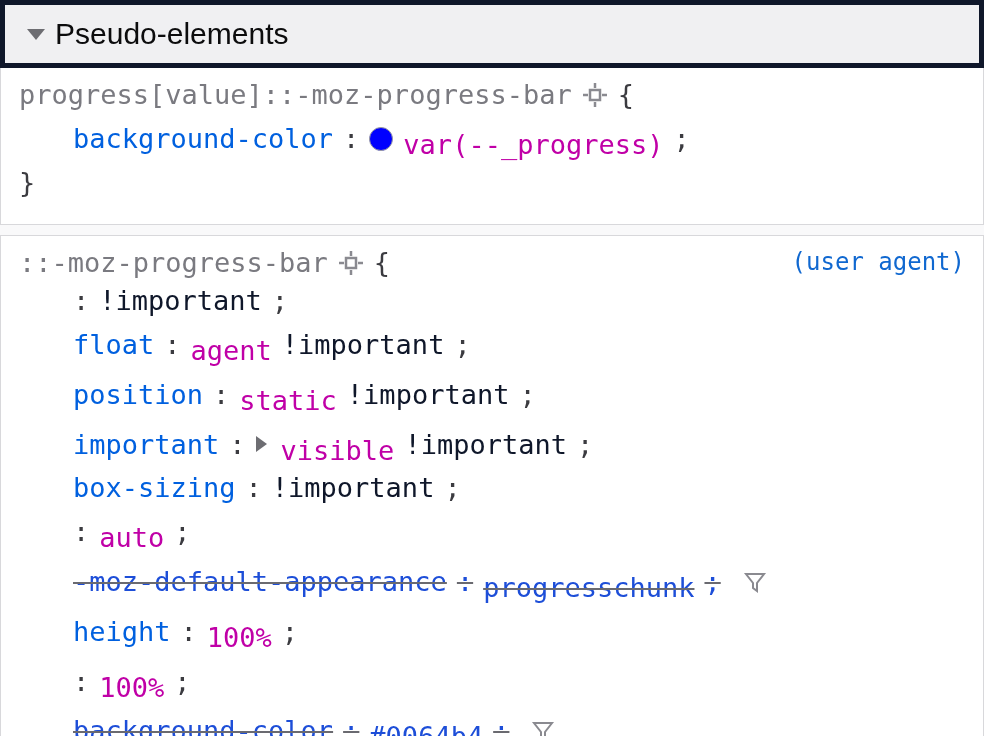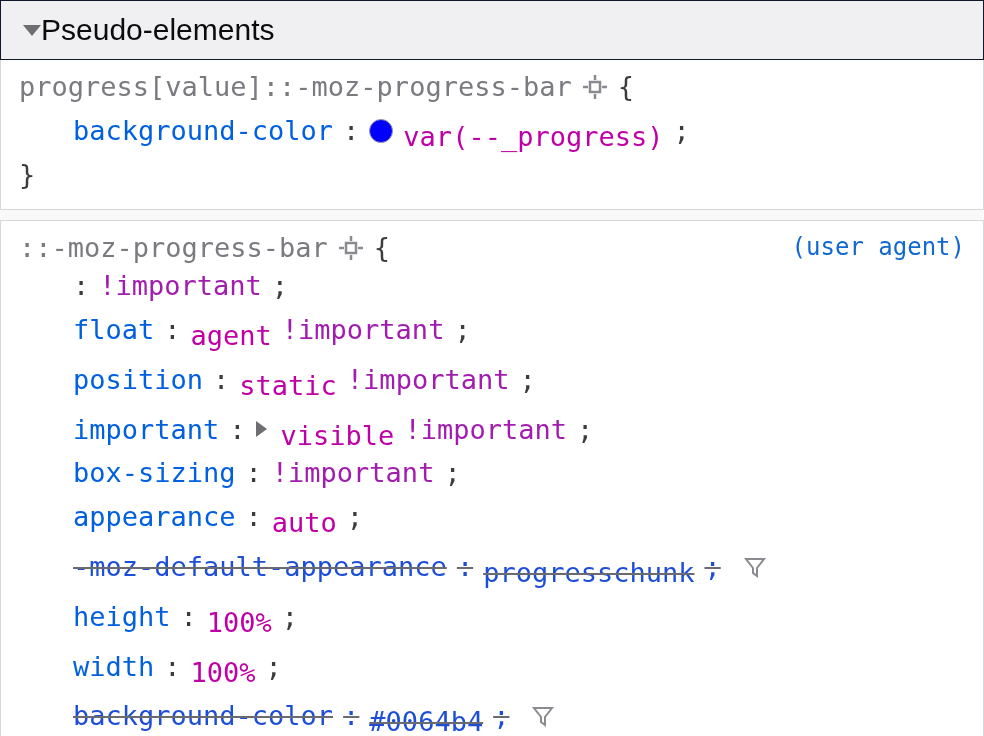--- a/index.html
+++ b/index.html
@@ -11,38 +11,39 @@
     line-height: 1.4;
     background: #f9f9fa;
     color: #222;
   }
   .panel {
     background: #f9f9fa;
   }
   .section-header {
     display: flex;
     align-items: center;
+    gap: 10px;
     padding: 8px 18px 8px 22px;
     background: #f0f0f2;
-    border: 1px solid #0f172a;
+    border: 5px solid #0f172a;
     font-family: -apple-system, BlinkMacSystemFont, "Segoe UI", sans-serif;
     font-size: 30px;
     color: #0c0c0d;
   }
   .tri-down {
     width: 0; height: 0;
     border-left: 9px solid transparent;
     border-right: 9px solid transparent;
     border-top: 11px solid #6d6d72;
   }
   .rule-block {
     background: #ffffff;
     border: 1px solid #d8d8db;
     border-top: none;
-    padding: 8px 18px 16px 18px;
+    padding: 8px 18px 23px 18px;
     margin-bottom: 10px;
   }
   .rule-block.ua {
     margin-top: 10px;
     border-top: 1px solid #d8d8db;
   }
   .selector-line {
     display: flex;
     align-items: center;
     gap: 10px;
@@ -57,21 +58,21 @@
   .decls { padding-left: 54px; }
   .decl {
     display: flex;
     align-items: center;
     gap: 10px;
     color: #3b3b40;
   }
   .prop { color: #0060df; }
   .colon { color: #3b3b40; }
   .val { color: #c000a7; margin-top: 12px; }
-  .bang { color: #a21caf; }
+  .bang { color: #0f172a; }
   .semi { color: #3b3b40; }
   .swatch {
     width: 24px; height: 24px;
     border-radius: 50%;
     background: #0000ff;
     border: 1px solid #9a9aa0;
     display: inline-block;
     flex: none;
   }
   .expander-tri {
@@ -178,21 +179,20 @@
           <span class="bang">!important</span>
           <span class="semi">;</span>
         </div>
         <div class="decl">
           <span class="prop">box-sizing</span>
           <span class="colon">:</span> 
           <span class="bang">!important</span>
           <span class="semi">;</span>
         </div>
         <div class="decl">
-          <span class="prop">appearance</span>
           <span class="colon">:</span> 
           <span class="val">auto</span>
           <span class="semi">;</span>
         </div>
         <div class="decl struck">
           <span class="prop">-moz-default-appearance</span>
           <span class="colon">:</span> 
           <span class="val">progresschunk</span>
           <span class="semi">;</span>
           <span class="filter-icon">
@@ -201,21 +201,20 @@
             </svg>
           </span>
         </div>
         <div class="decl">
           <span class="prop">height</span>
           <span class="colon">:</span> 
           <span class="val">100%</span>
           <span class="semi">;</span>
         </div>
         <div class="decl">
-          <span class="prop">width</span>
           <span class="colon">:</span> 
           <span class="val">100%</span>
           <span class="semi">;</span>
         </div>
         <div class="decl struck">
           <span class="prop">background-color</span>
           <span class="colon">:</span> 
           <span class="val">#0064b4</span>
           <span class="semi">;</span>
           <span class="filter-icon">

